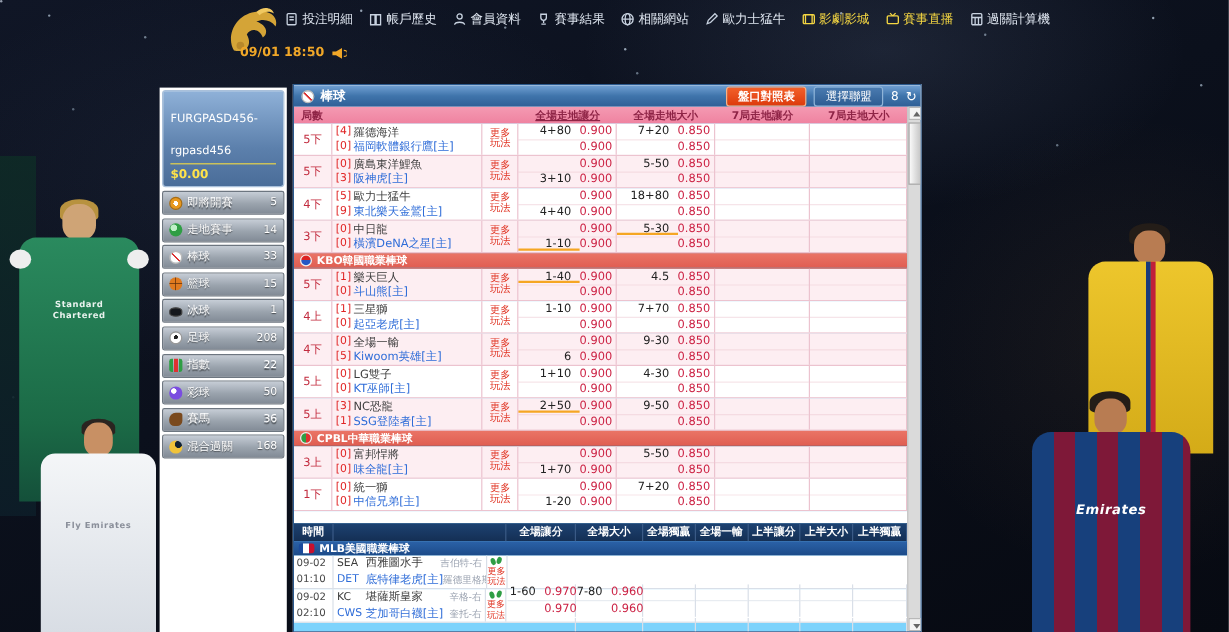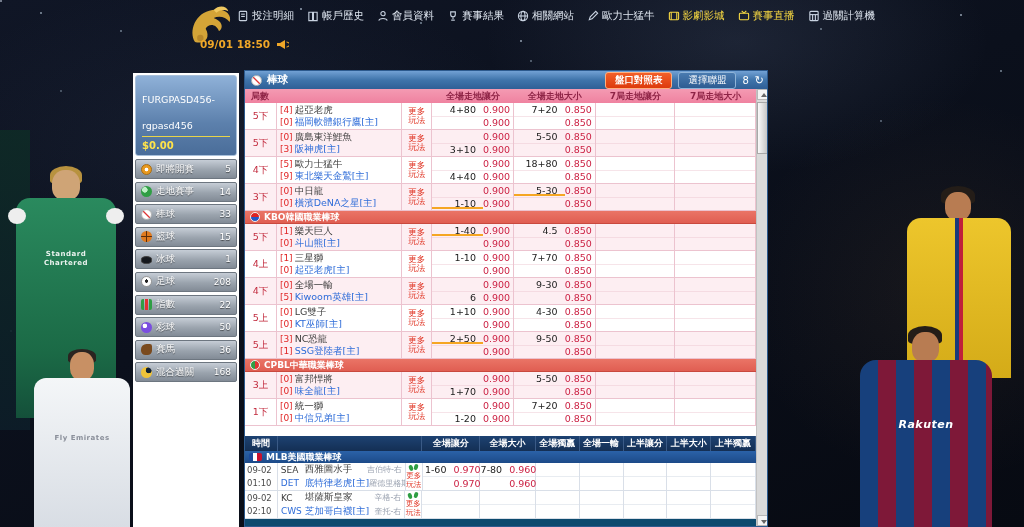--- a/index.html
+++ b/index.html
@@ -60,34 +60,34 @@
   .ic-mix{background:radial-gradient(circle at 70% 30%,#123 0 25%,#f0c33a 30%);}
   
   .panel{position:absolute;left:244px;top:70px;width:524px;height:457px;background:#fff;z-index:6;overflow:hidden;border:1px solid #2c5a8e;}
   .titlebar{height:18px;background:linear-gradient(180deg,#72a1d4 0%,#3f74ab 50%,#2f5f96 100%);display:flex;align-items:center;padding:0 3px 0 6px;gap:5px;}
   .tb-title{font-size:10.5px;font-weight:bold;color:#fff;}
   .tb-right{margin-left:auto;display:flex;align-items:center;gap:6px;}
   .btn-red{background:linear-gradient(180deg,#f2602a,#dd3a0c);border:1px solid #ffb080;border-radius:3px;color:#fff;font-size:9.5px;font-weight:bold;padding:1px 9px;cursor:pointer;}
   .btn-blue{background:linear-gradient(180deg,#4a7bb0,#2d5c92);border:1px solid #8fb4d8;border-radius:3px;color:#fff;font-size:9.5px;padding:1px 9px;cursor:pointer;}
   .countdown{font-size:10px;color:#fff;}
   .refresh{font-size:11px;color:#fff;cursor:pointer;}
-  .content{position:absolute;left:0;top:18px;right:11px;bottom:0;background:#0c4a6e;}
+  .content{position:absolute;left:0;top:18px;right:11px;bottom:0;background:#7dd3fc;}
   
   .sbar{position:absolute;right:0;top:18px;bottom:0;width:11px;background:#dadada;border-left:1px solid #c2c2c2;cursor:pointer;}
   .sb-btn{position:absolute;left:0;width:11px;height:11px;background:#f4f4f4;border:1px solid #b8b8b8;}
   .sb-btn.up{top:0;} .sb-btn.dn{bottom:0;}
   .arr{position:absolute;left:2.5px;width:0;height:0;border-left:3px solid transparent;border-right:3px solid transparent;}
   .arr.a-up{top:3px;border-bottom:4px solid #666;}
   .arr.a-dn{top:4px;border-top:4px solid #666;}
   .sb-thumb{position:absolute;left:0;top:13px;width:11px;height:52px;background:linear-gradient(90deg,#fafafa,#c6c6c6);border:1px solid #a8a8a8;}
   
   .phdr{height:14px;background:linear-gradient(180deg,#f49ab2,#ef82a0);display:flex;align-items:center;font-size:9px;font-weight:bold;color:#8e2446;}
   .phdr .h0{width:188px;padding-left:6px;}
   .phdr .hg{text-align:center;}
-  .w-g1{width:82px;} .w-g2{width:82px;} .w-g3{width:80px;} .w-g4{width:81px;}
+  .w-g1{width:82px;text-decoration:underline;} .w-g2{width:82px;} .w-g3{width:80px;} .w-g4{width:81px;}
   .band{height:13px;background:linear-gradient(180deg,#ea7466,#e05e52);color:#fff;font-size:9px;font-weight:bold;display:flex;align-items:center;gap:4px;padding-left:5px;border-bottom:1px solid #c9493e;}
   .bicon{width:10px;height:10px;border-radius:50%;flex:none;}
   .bi-npb{background:radial-gradient(circle,#e03030 0 35%,#fff 38%);border:1px solid #c55;}
   .bi-kbo{background:linear-gradient(180deg,#d22 50%,#2357c5 50%);border:1px solid #eee;}
   .bi-cpbl{background:linear-gradient(90deg,#2f9e44 50%,#e03131 50%);border:1px solid #eee;}
   .lr{display:flex;height:27px;border-bottom:1px solid #ecc3cf;font-size:9.5px;}
   .lr.w{background:#fff;} .lr.p{background:#fdeef2;}
   .c{border-right:1px solid #ecc3cf;height:100%;}
   .ci{width:32px;display:flex;align-items:center;justify-content:center;color:#c22b3e;font-size:9.5px;}
   .ct{width:126px;display:flex;flex-direction:column;justify-content:space-around;padding:1px 0 1px 3px;}
@@ -118,21 +118,21 @@
   .abbr.h{color:#2e6cd8;}
   .mtn{font-size:9.5px;text-decoration:none;cursor:pointer;}
   .mtn.away{color:#3c3c3c;} .mtn.home{color:#2e6cd8;}
   .pitcher{margin-left:auto;padding-right:3px;color:#9aa2b0;font-size:8px;white-space:nowrap;}
   .mic{width:17px;display:flex;flex-direction:column;align-items:center;justify-content:center;gap:1px;cursor:pointer;}
   .fp{position:relative;width:10px;height:7px;display:block;}
   .fp::before,.fp::after{content:"";position:absolute;width:3.5px;height:6px;background:#2f9e44;border-radius:50%;}
   .fp::before{left:0;top:1px;transform:rotate(-18deg);}
   .fp::after{right:1px;top:0;transform:rotate(18deg);}
   .more2{color:#e03322;font-size:7.5px;line-height:8px;text-align:center;}
-  .mg{display:flex;flex-direction:column;}
+  .mg{display:flex;flex-direction:column;margin-top:24px;}
   .mg .gl{flex:1;display:flex;align-items:center;}
   .mg .gl:first-child{border-bottom:1px solid rgba(217,223,232,.6);}
   .mg .od{width:26px;}
 </style>
 </head>
 <body>
 
 <div class="stars"></div>
 <div class="gk-zone"></div>
 
@@ -161,21 +161,21 @@
   <div class="torso" style="left:14px;top:28px;width:104px;height:160px;background:linear-gradient(180deg,#edc62c,#d4ab18);border-radius:14px 14px 0 0;">
     <div style="position:absolute;left:48px;top:0;width:4px;height:100%;background:#1a3a7a;"></div>
     <div style="position:absolute;left:52px;top:0;width:4px;height:100%;background:#c0203a;"></div>
   </div>
 </div>
 
 <div class="player" style="left:836px;top:330px;width:188px;height:197px;">
   <div class="hair" style="left:72px;top:-4px;width:34px;height:18px;background:#241d18;"></div>
   <div class="head" style="left:76px;top:2px;width:27px;height:30px;background:#b87c52;"></div>
   <div class="torso" style="left:24px;top:30px;width:132px;height:167px;background:repeating-linear-gradient(90deg,#17407c 0 18px,#7e1838 18px 36px);border-radius:16px 16px 0 0;">
-    <div class="jtext" style="top:58px;font-size:11px;color:#fff;font-style:italic;">Rakuten</div>
+    <div class="jtext" style="top:58px;font-size:11px;color:#fff;font-style:italic;">Emirates</div>
   </div>
 </div>
 
 <div class="topbar">
   <svg class="logo" viewBox="0 0 40 36">
     <path d="M8,30 C3,22 8,8 21,6 C30,4 36,9 34,15 C31,11 26,10 22,12 C28,14 30,19 26,22 C24,16 18,16 16,20 C20,27 15,32 8,30 Z" fill="#d4a437"></path>
     <path d="M22,6 C26,2 32,3 33,7 C30,5 26,6 24,8 Z" fill="#f0c860"></path>
     <circle cx="12" cy="27" r="2.4" fill="#b8882a"></circle>
   </svg>
   <div class="nav">
@@ -339,21 +339,21 @@
     </div>
 
 
     <div class="lr w">
       <div class="c ci">
           <span>5下</span>
         </div>
       <div class="c ct">
         <div class="tl">
             <span class="sc">[4]</span>
-            <a class="tn away">起亞老虎</a>
+            <a class="tn away">羅德海洋</a>
           </div>
         <div class="tl">
             <span class="sc">[0]</span>
             <a class="tn home">福岡軟體銀行鷹[主]</a>
           </div>
       </div>
       <div class="c cm">
           <span>更多</span>
           <span>玩法</span>
         </div>

